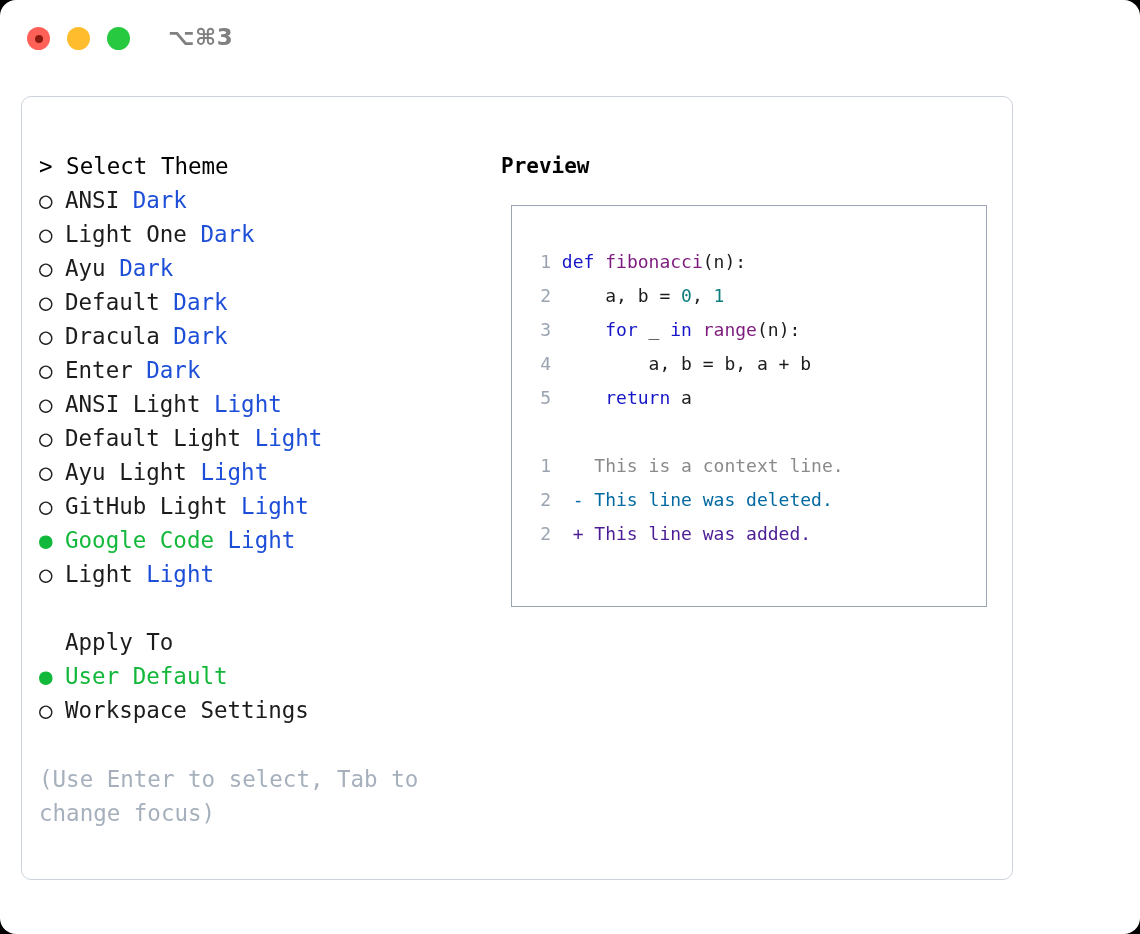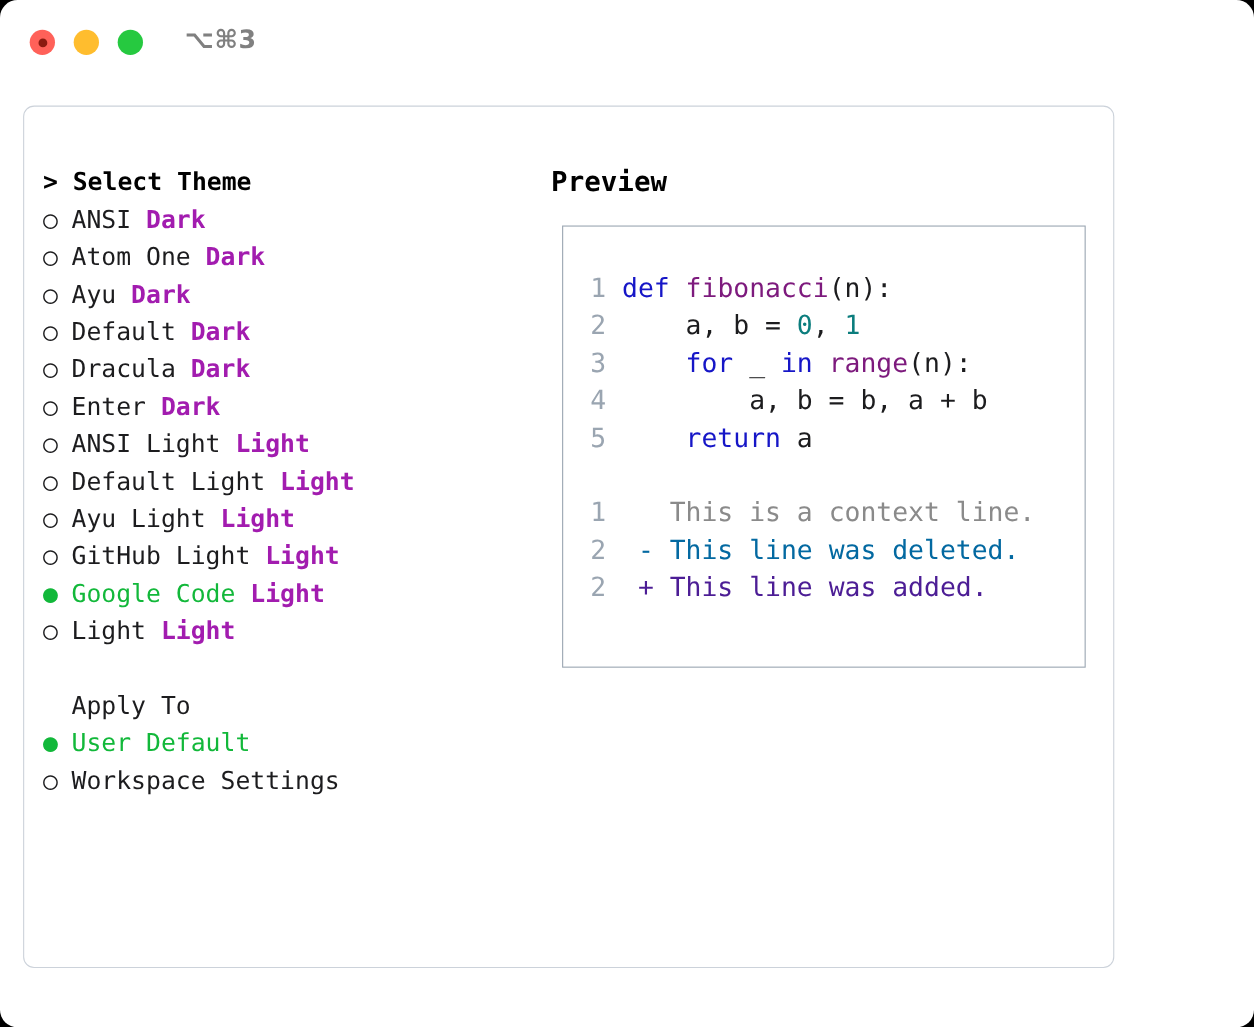--- a/index.html
+++ b/index.html
@@ -89,27 +89,26 @@
     white-space: pre;
     color: #1c1c1e;
   }
 
   .row .marker {
     display: inline-block;
     width: 26px;
   }
 
   .header-row {
-    font-weight: bold;
+    font-weight: normal;
     color: #000000;
   }
 
   .sub {
-    color: #a21caf;
-    font-weight: bold;
+    color: #1d4ed8;
   }
 
   .selected-label {
     color: #12b83a;
   }
   .sel-dot {
     color: #12b83a;
   }
 
   .spacer-row {
@@ -134,21 +133,21 @@
 
   
   .right-col {
     position: absolute;
     left: 479px;
     top: 52px;
     width: 500px;
   }
 
   .preview-title {
-    font-size: 25px;
+    font-size: 21px;
     font-weight: bold;
     color: #000000;
     line-height: 34px;
     height: 34px;
   }
 
   .preview-box {
     position: absolute;
     left: 10px;
     top: 56px;
@@ -162,21 +161,21 @@
   .code-area {
     position: absolute;
     left: 13px;
     top: 39px;
     right: 6px;
   }
 
   .cline {
     height: 34px;
     line-height: 34px;
-    font-size: 24px;
+    font-size: 18px;
     white-space: pre;
   }
 
   .lnum {
     display: inline-block;
     width: 26px;
     text-align: right;
     color: #9aa5b1;
   }
 
@@ -203,40 +202,41 @@
     <div class="traffic green"></div>
     <div class="shortcut">⌥⌘3</div>
   </div>
 
   <div class="panel">
 
     <div class="left-col">
       <div class="row header-row">&gt; Select Theme</div>
       <div id="theme-list">
           <div class="row"><span class="marker">○</span><span>ANSI</span><span class="sub"> Dark</span></div>
-          <div class="row"><span class="marker">○</span><span>Atom One</span><span class="sub"> Dark</span></div>
+          <div class="row"><span class="marker">○</span><span>Light One</span><span class="sub"> Dark</span></div>
           <div class="row"><span class="marker">○</span><span>Ayu</span><span class="sub"> Dark</span></div>
           <div class="row"><span class="marker">○</span><span>Default</span><span class="sub"> Dark</span></div>
           <div class="row"><span class="marker">○</span><span>Dracula</span><span class="sub"> Dark</span></div>
           <div class="row"><span class="marker">○</span><span>Enter</span><span class="sub"> Dark</span></div>
           <div class="row"><span class="marker">○</span><span>ANSI Light</span><span class="sub"> Light</span></div>
           <div class="row"><span class="marker">○</span><span>Default Light</span><span class="sub"> Light</span></div>
           <div class="row"><span class="marker">○</span><span>Ayu Light</span><span class="sub"> Light</span></div>
           <div class="row"><span class="marker">○</span><span>GitHub Light</span><span class="sub"> Light</span></div>
           <div class="row"><span class="marker sel-dot">●</span><span class="selected-label">Google Code</span><span class="sub"> Light</span></div>
           <div class="row"><span class="marker">○</span><span>Light</span><span class="sub"> Light</span></div>
         </div>
       <div class="spacer-row"></div>
       <div class="row section-title"><span class="marker"> </span><span>Apply To</span></div>
       <div id="apply-to-list">
           <div class="row"><span class="marker sel-dot">●</span><span class="selected-label">User Default</span></div>
           <div class="row"><span class="marker">○</span><span>Workspace Settings</span></div>
         </div>
     </div>
 
+    <div class="hint">(Use Enter to select, Tab to change focus)</div>
 
     <div class="right-col">
       <div class="preview-title">Preview</div>
       <div class="preview-box">
         <div class="code-area">
           <div id="code-lines">
               <div class="cline"><span class="lnum">1</span><span> </span><span class="tok-kw">def</span><span class="tok-pl"> </span><span class="tok-fn">fibonacci</span><span class="tok-pl">(n):</span></div>
               <div class="cline"><span class="lnum">2</span><span> </span><span class="tok-pl">    a, b = </span><span class="tok-num">0</span><span class="tok-pl">, </span><span class="tok-num">1</span></div>
               <div class="cline"><span class="lnum">3</span><span> </span><span class="tok-pl">    </span><span class="tok-kw">for</span><span class="tok-pl"> _ </span><span class="tok-kw">in</span><span class="tok-pl"> </span><span class="tok-fn">range</span><span class="tok-pl">(n):</span></div>
               <div class="cline"><span class="lnum">4</span><span> </span><span class="tok-pl">        a, b = b, a + b</span></div>

